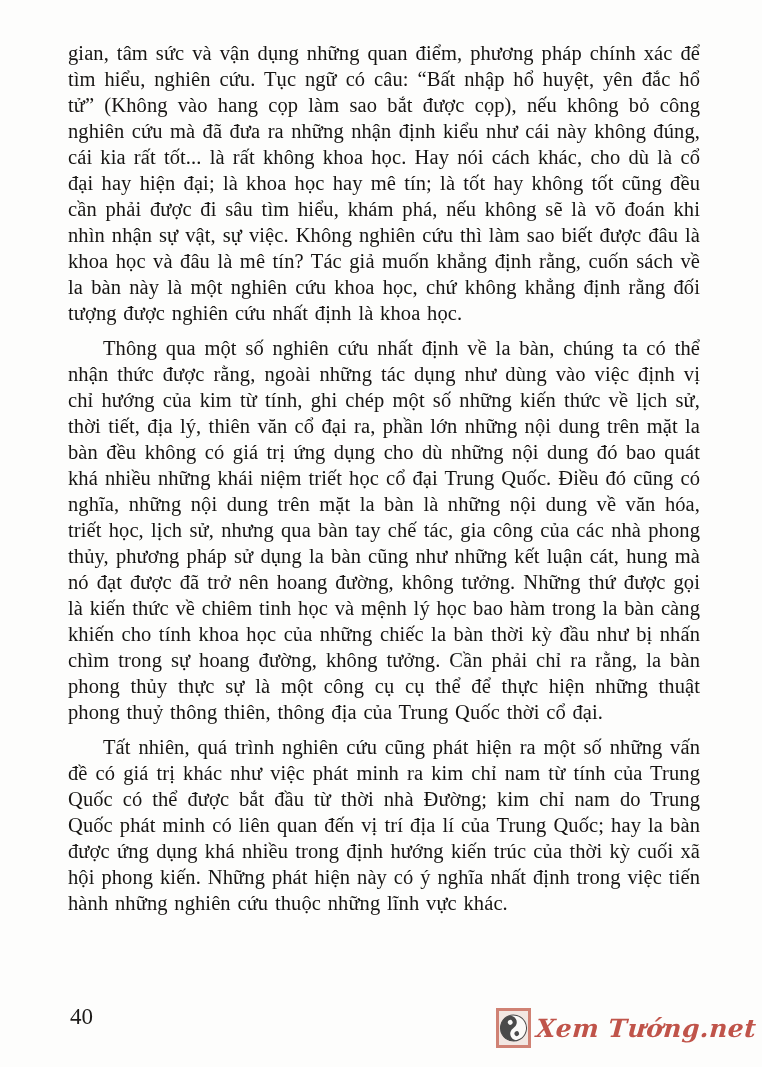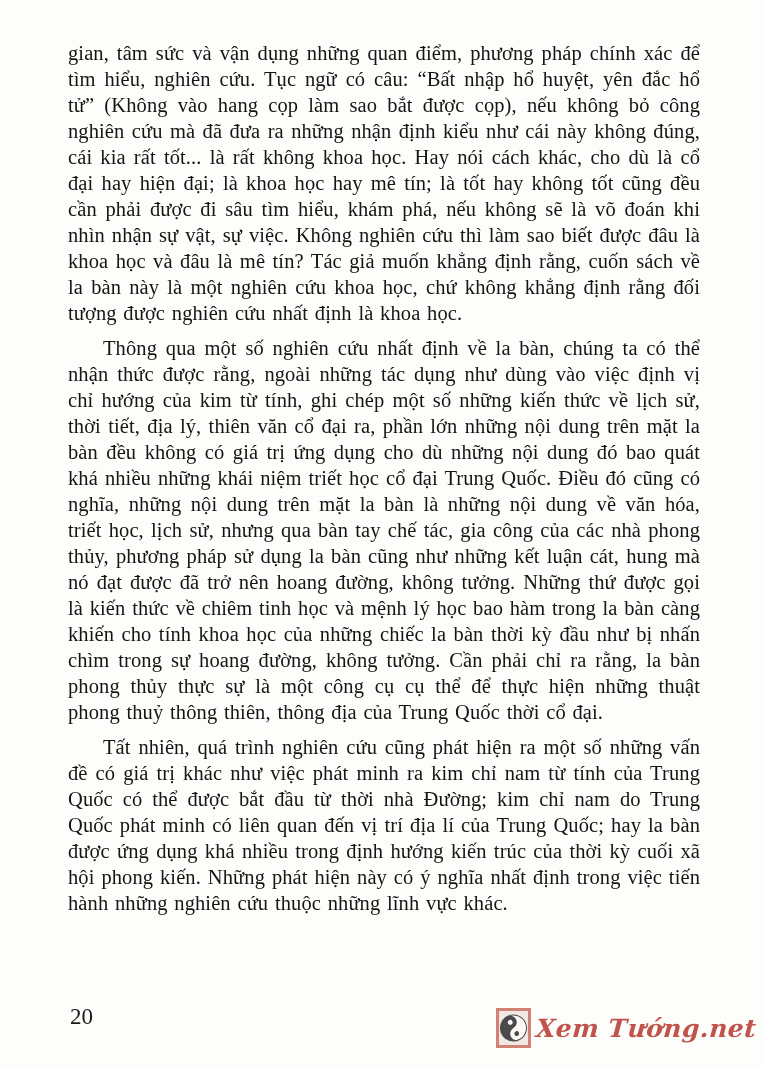--- a/index.html
+++ b/index.html
@@ -50,21 +50,21 @@
 
 <div class="page">
 
   <div class="text-block">
     <p class="para">gian, tâm sức và vận dụng những quan điểm, phương pháp chính xác để tìm hiểu, nghiên cứu. Tục ngữ có câu: “Bất nhập hổ huyệt, yên đắc hổ tử” (Không vào hang cọp làm sao bắt được cọp), nếu không bỏ công nghiên cứu mà đã đưa ra những nhận định kiểu như cái này không đúng, cái kia rất tốt... là rất không khoa học. Hay nói cách khác, cho dù là cổ đại hay hiện đại; là khoa học hay mê tín; là tốt hay không tốt cũng đều cần phải được đi sâu tìm hiểu, khám phá, nếu không sẽ là võ đoán khi nhìn nhận sự vật, sự việc. Không nghiên cứu thì làm sao biết được đâu là khoa học và đâu là mê tín? Tác giả muốn khẳng định rằng, cuốn sách về la bàn này là một nghiên cứu khoa học, chứ không khẳng định rằng đối tượng được nghiên cứu nhất định là khoa học.</p>
     <p class="para indent">Thông qua một số nghiên cứu nhất định về la bàn, chúng ta có thể nhận thức được rằng, ngoài những tác dụng như dùng vào việc định vị chỉ hướng của kim từ tính, ghi chép một số những kiến thức về lịch sử, thời tiết, địa lý, thiên văn cổ đại ra, phần lớn những nội dung trên mặt la bàn đều không có giá trị ứng dụng cho dù những nội dung đó bao quát khá nhiều những khái niệm triết học cổ đại Trung Quốc. Điều đó cũng có nghĩa, những nội dung trên mặt la bàn là những nội dung về văn hóa, triết học, lịch sử, nhưng qua bàn tay chế tác, gia công của các nhà phong thủy, phương pháp sử dụng la bàn cũng như những kết luận cát, hung mà nó đạt được đã trở nên hoang đường, không tưởng. Những thứ được gọi là kiến thức về chiêm tinh học và mệnh lý học bao hàm trong la bàn càng khiến cho tính khoa học của những chiếc la bàn thời kỳ đầu như bị nhấn chìm trong sự hoang đường, không tưởng. Cần phải chỉ ra rằng, la bàn phong thủy thực sự là một công cụ cụ thể để thực hiện những thuật phong thuỷ thông thiên, thông địa của Trung Quốc thời cổ đại.</p>
     <p class="para indent">Tất nhiên, quá trình nghiên cứu cũng phát hiện ra một số những vấn đề có giá trị khác như việc phát minh ra kim chỉ nam từ tính của Trung Quốc có thể được bắt đầu từ thời nhà Đường; kim chỉ nam do Trung Quốc phát minh có liên quan đến vị trí địa lí của Trung Quốc; hay la bàn được ứng dụng khá nhiều trong định hướng kiến trúc của thời kỳ cuối xã hội phong kiến. Những phát hiện này có ý nghĩa nhất định trong việc tiến hành những nghiên cứu thuộc những lĩnh vực khác.</p>
   </div>
 
   <div class="footer">
-    <span class="page-number">20</span>
+    <span class="page-number">40</span>
 
     <div class="watermark">
       <span class="yy-box">
         <svg width="35" height="40" viewBox="0 0 35 40">
           <rect x="1.5" y="1.5" width="32" height="37" fill="#f2e7e2" stroke="#d08274" stroke-width="3"></rect>
           <g transform="rotate(150 17.5 20)">
             <circle cx="17.5" cy="20" r="13" fill="#fbfaf8" stroke="#4a4a4a" stroke-width="1"></circle>
             <path d="M17.5,7 a13,13 0 0 1 0,26 a6.5,6.5 0 0 1 0,-13 a6.5,6.5 0 0 0 0,-13 z" fill="#4a4a4a"></path>
             <circle cx="17.5" cy="13.5" r="2.4" fill="#4a4a4a"></circle>
             <circle cx="17.5" cy="26.5" r="2.4" fill="#fbfaf8"></circle>

